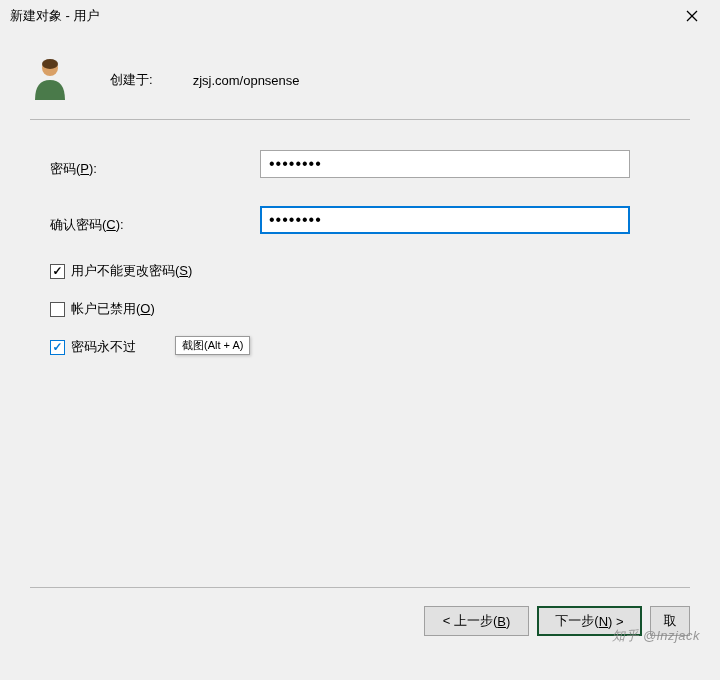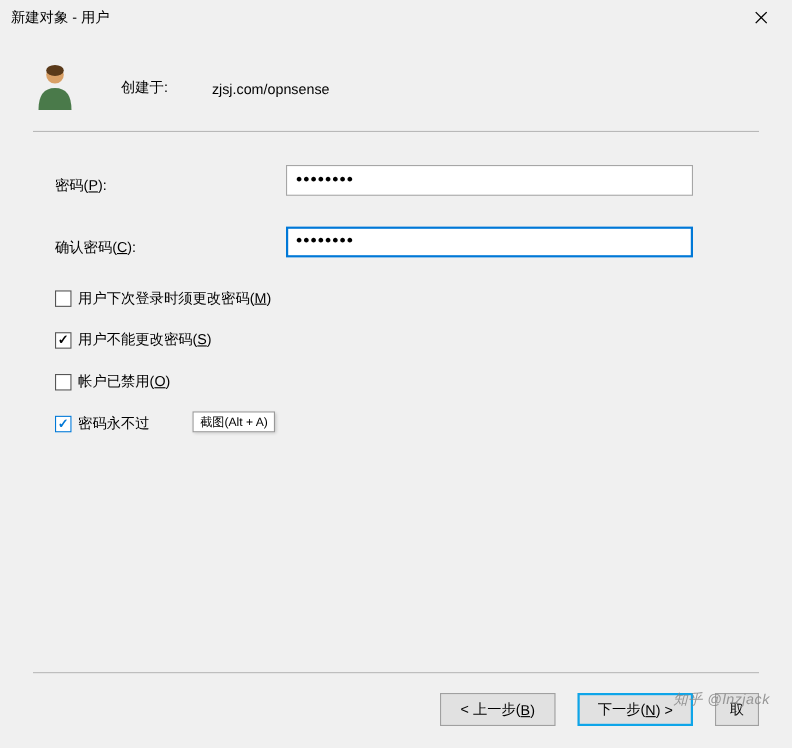--- a/index.html
+++ b/index.html
@@ -126,42 +126,42 @@
       top: -2px;
       background: #fff;
       border: 1px solid #999;
       padding: 1px 6px;
       font-size: 11px;
       white-space: nowrap;
       box-shadow: 1px 1px 3px rgba(0,0,0,0.2);
     }
     .button-bar {
       position: absolute;
-      bottom: 20px;
+      bottom: 44px;
       right: 30px;
       left: 30px;
       display: flex;
       justify-content: flex-end;
-      gap: 20px;
+      gap: 8px;
       padding-top: 18px;
       border-top: 1px solid #b8b8b8;
     }
     .btn {
       min-width: 105px;
       height: 30px;
       background: #e1e1e1;
       border: 1px solid #a0a0a0;
       font-size: 13px;
       display: inline-flex;
       align-items: center;
       justify-content: center;
       cursor: pointer;
     }
     .btn.primary {
-      border: 2px solid #0ea5e9;
+      border: 2px solid #14532d;
     }
     .btn .ul { text-decoration: underline; }
     .watermark {
       position: absolute;
       right: 20px;
       bottom: 35px;
       font-size: 13px;
       color: #888;
       font-style: italic;
       pointer-events: none;
@@ -208,26 +208,20 @@
       <div class="form-row">
         <span class="lbl">
           <span>确认密码(</span><span class="ul">C</span><span>):</span>
         </span>
         <input type="password" class="focused" value="••••••••" style="">
       </div>
     </div>
 
     <div class="checkbox-group">
 
-      <div class="cb-row">
-        <span class="cb"></span>
-        <span class="cb-label">
-          <span>用户下次登录时须更改密码(</span><span class="ul">M</span><span>)</span>
-        </span>
-      </div>
 
       <div class="cb-row">
         <span class="cb checked"></span>
         <span class="cb-label">
           <span>用户不能更改密码(</span><span class="ul">S</span><span>)</span>
         </span>
       </div>
 
       <div class="cb-row">
         <span class="cb"></span>

